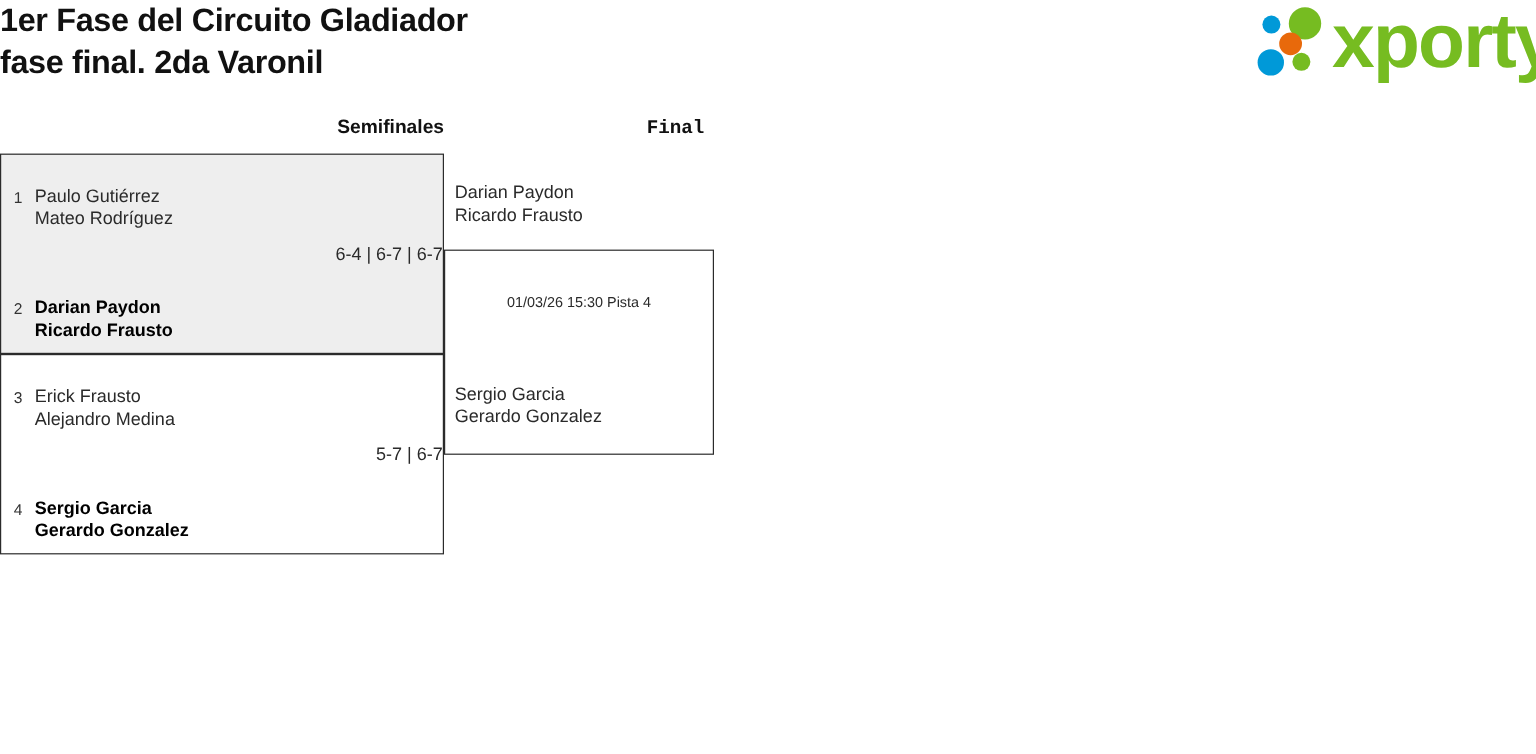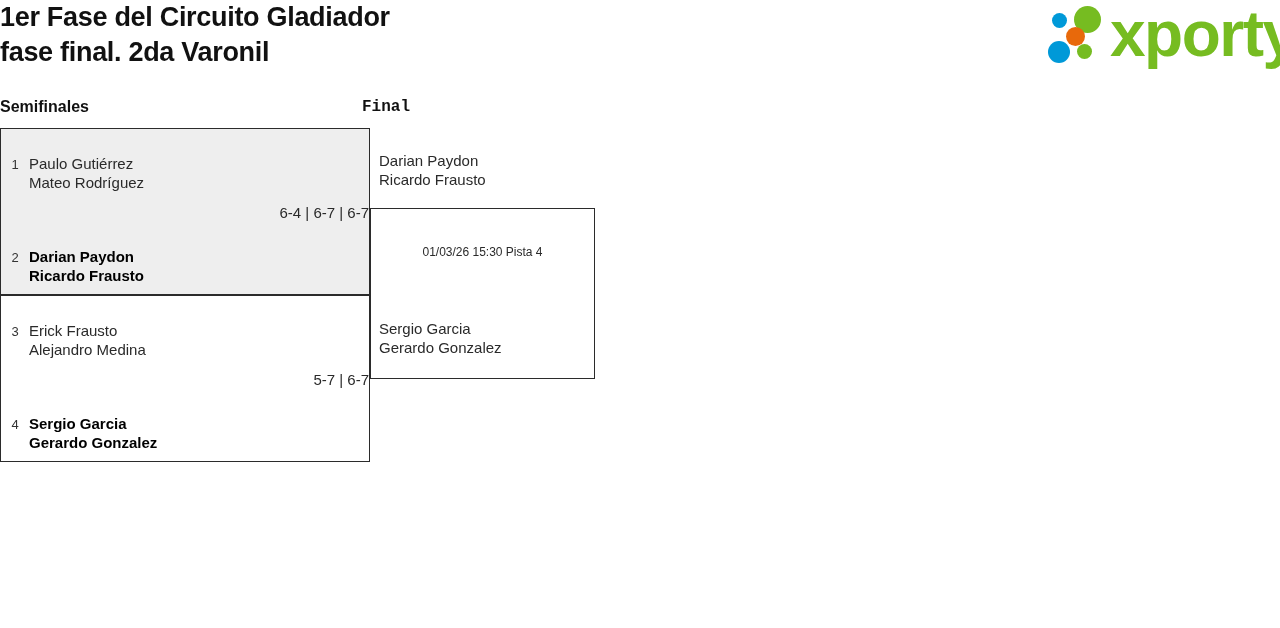--- a/index.html
+++ b/index.html
@@ -60,21 +60,21 @@
   .dot-c { left: 18px; top: 22px; width: 19px; height: 19px; background: #e8690b; }
   .dot-d { left: 0px;  top: 36px; width: 22px; height: 22px; background: #0099d8; }
   .dot-e { left: 29px; top: 39px; width: 15px; height: 15px; background: #76bc21; }
 
   
   .round-header {
     position: absolute;
     font-size: 16px;
     font-weight: 600;
     color: #111111;
-    text-align: left;
+    text-align: right;
     white-space: nowrap;
   }
   #round-header-0 { left: 0px;   top: 98px; width: 370px; }
   #round-header-1 { left: 362px; top: 98px; width: 225px; font-family: Liberation Mono, monospace; }
 
   
   .match-box {
     position: absolute;
     box-sizing: border-box;
     border: 1px solid #2b2b2b;

